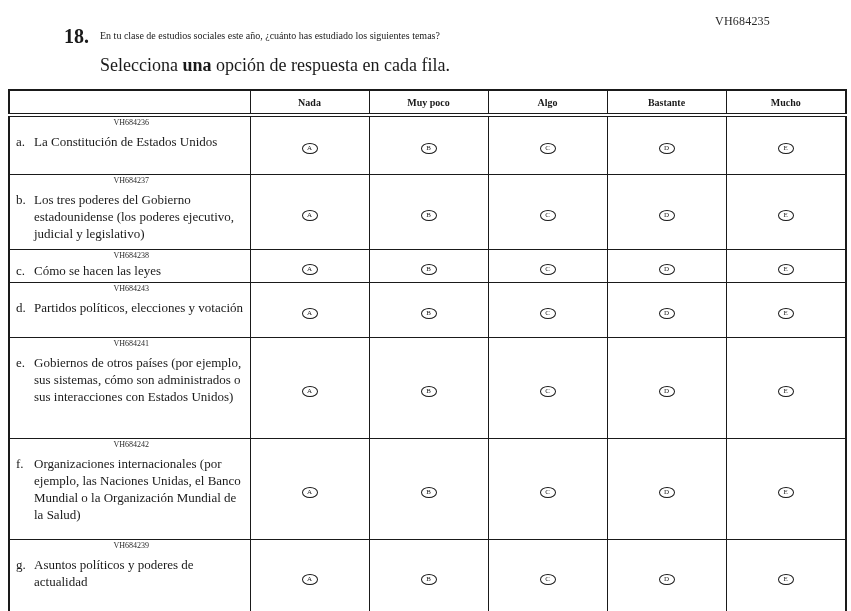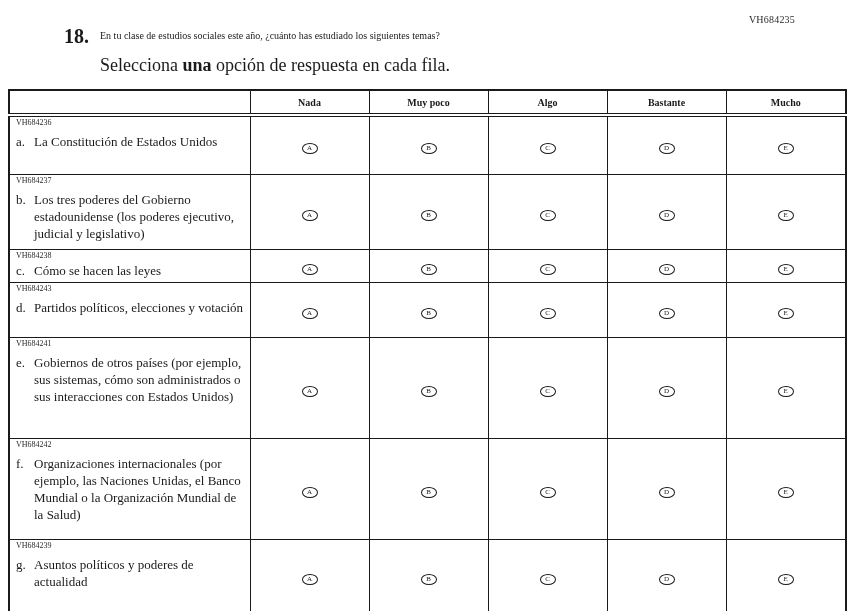--- a/index.html
+++ b/index.html
@@ -9,22 +9,22 @@
     width: 851px;
     height: 611px;
     background: #ffffff;
     font-family: "Liberation Serif", "DejaVu Serif", serif;
     color: #1a1a1a;
     overflow: hidden;
   }
   .form-code {
     position: absolute;
     top: 14px;
-    right: 56px;
-    font-size: 10px;
+    right: 81px;
+    font-size: 12px;
     letter-spacing: 0.2px;
     color: #2a2a2a;
   }
   .question {
     display: flex;
     margin: 26px 40px 0 64px;
   }
   .q-num {
     width: 36px;
     flex: 0 0 36px;
@@ -59,21 +59,21 @@
     font-weight: bold;
     text-align: center;
     vertical-align: middle;
     font-family: "Liberation Serif", "DejaVu Serif", serif;
   }
   td.topic {
     vertical-align: top;
     padding: 1px 2px 3px 6px;
   }
   .code {
-    text-align: left;
+    text-align: center;
     font-size: 8px;
     line-height: 10px;
     color: #2a2a2a;
     padding-right: 1px;
   }
   .topic-line {
     display: flex;
     margin-top: 5px;
     font-size: 13px;
     line-height: 17px;

